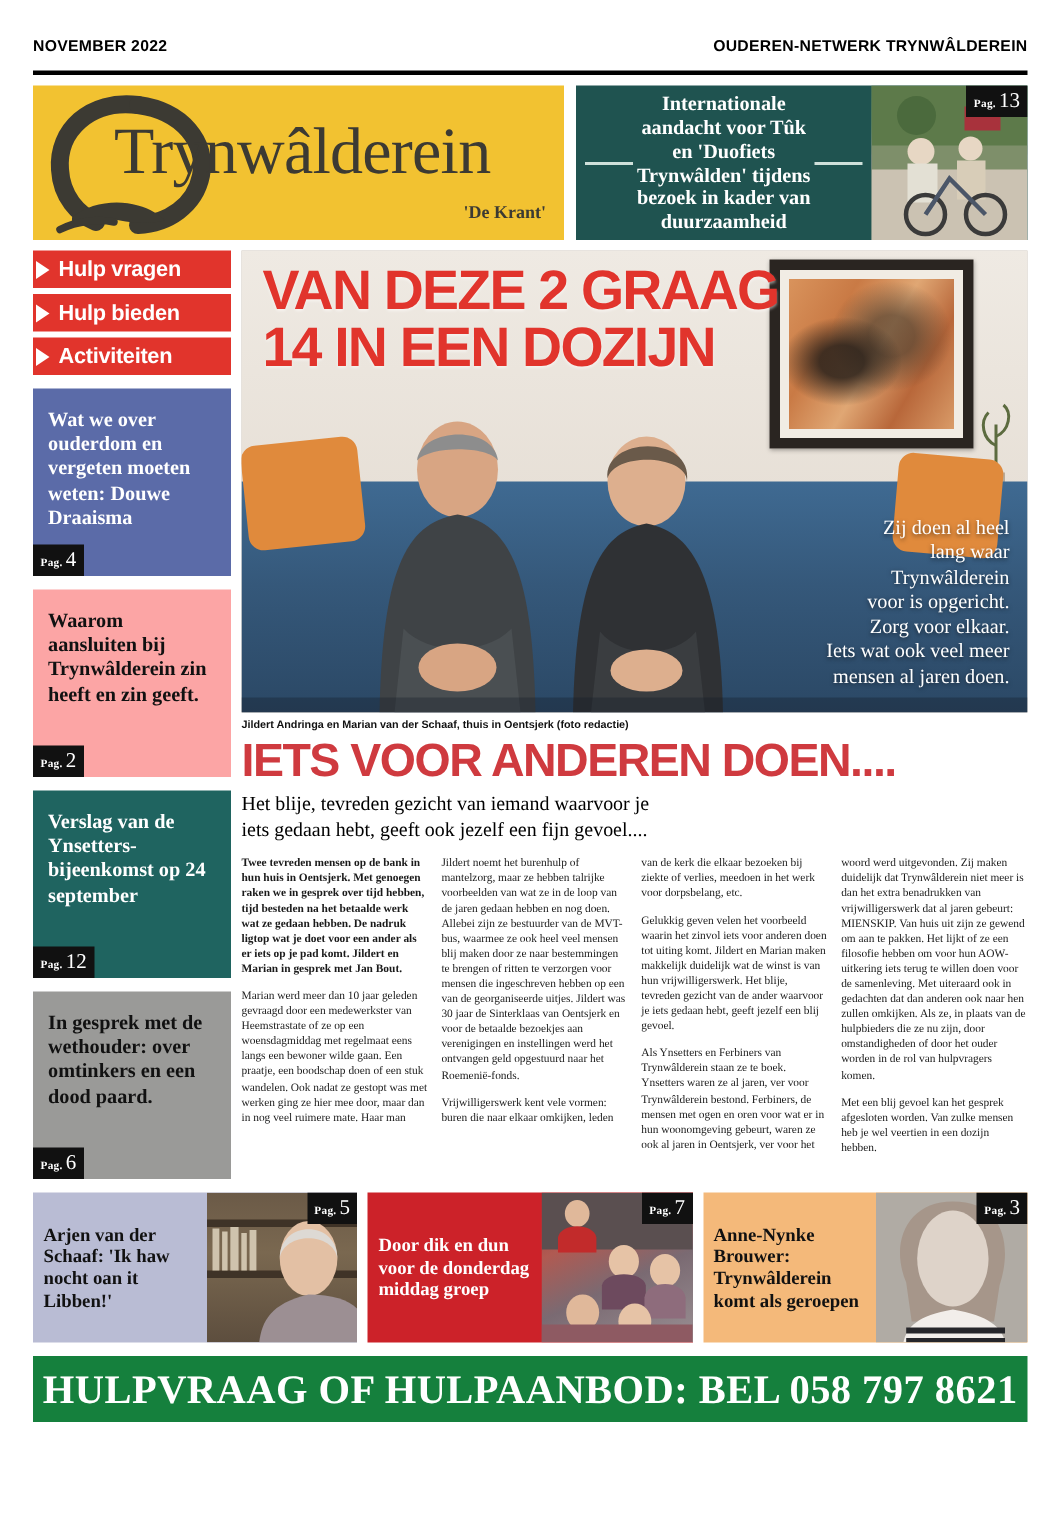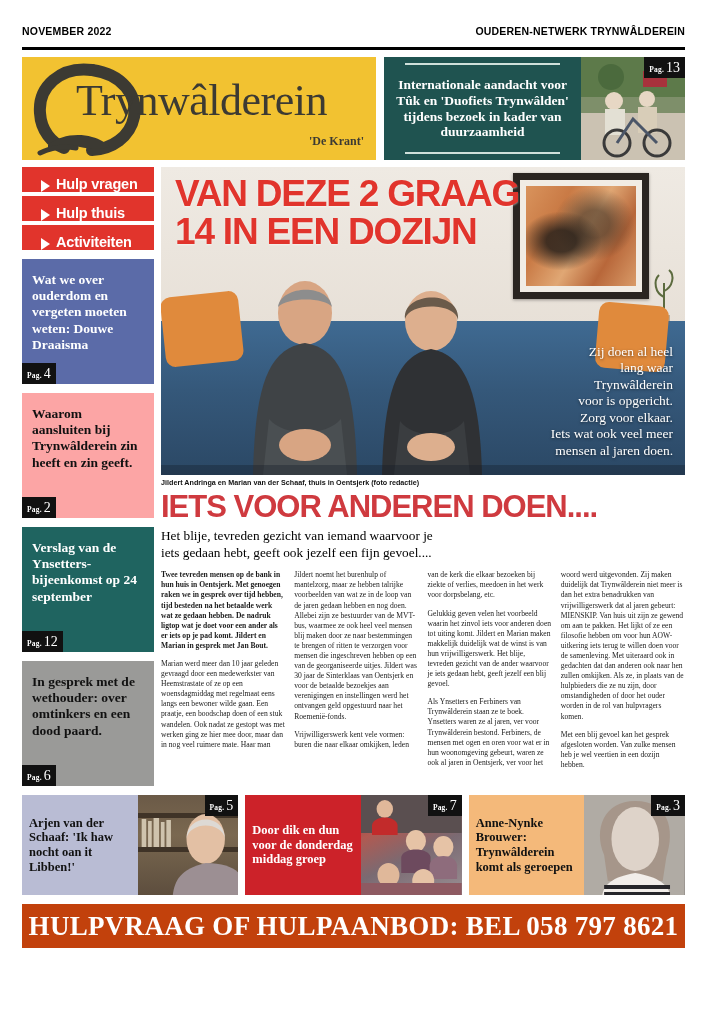--- a/index.html
+++ b/index.html
@@ -46,21 +46,21 @@
   }
   .logo-sub{
     position:absolute;right:12px;bottom:11px;
     font-family:"Liberation Serif", serif;
     font-weight:bold;font-size:12px;color:#3c3a33;
   }
   .teaser-top{
     flex:1;background:#1f5350;position:relative;display:flex;overflow:hidden;
   }
   .teaser-top-text{
-    flex:1;display:flex;flex-direction:column;justify-content:space-between;align-items:center;
+    flex:1;display:flex;justify-content:center;align-items:center;
     padding:4px 6px;position:relative;
   }
   .tt-line{height:2px;background:#cfe0da;width:84%;margin:2px auto;}
   .teaser-top-title{
     color:#fff;font-family:"Liberation Serif", serif;font-weight:bold;
     font-size:13.5px;line-height:1.17;text-align:center;
   }
   .teaser-top-photo{
     flex:0 0 104px;position:relative;overflow:hidden;
     background:linear-gradient(180deg,#6f8c5a 0%,#8aa36a 26%,#b9b2a0 45%,#cfc6b4 100%);
@@ -74,21 +74,21 @@
   .pagtag .num{font-size:14px;margin-left:2px;}
 
   
   .content{display:flex;gap:7px;margin-top:7px;}
   .col-left{flex:0 0 132px;}
   .col-right{flex:1;}
 
   
   .btn{
     background:#E1342C;color:#fff;margin-bottom:4px;height:25px;
-    display:flex;align-items:flex-end;gap:6px;padding-left:19px;
+    display:flex;align-items:center;gap:6px;padding-left:2px;
     font-family:"Liberation Sans", sans-serif;
     font-weight:bold;font-size:14.5px;letter-spacing:-.2px;
   }
   .tri{
     width:0;height:0;border-left:9px solid #fff;
     border-top:6px solid transparent;border-bottom:6px solid transparent;
     flex:0 0 auto;
   }
 
   
@@ -165,21 +165,21 @@
   }
   .bteaser .bt-photo{flex:1;position:relative;overflow:hidden;}
 
   
   .ph-books{position:absolute;inset:0;background:linear-gradient(180deg,#6b5a47 0%,#7a6850 40%,#5d4e3e 100%);}
   .ph-group{position:absolute;inset:0;background:linear-gradient(155deg,#8d3c3c 0%,#b05a52 30%,#7a6a72 58%,#9a8f93 100%);}
   .ph-port{position:absolute;inset:0;background:linear-gradient(160deg,#8e8c88 0%,#b5b0a8 40%,#6e6a66 100%);}
 
   
   .footer{
-    margin-top:9px;background:#c2410c;color:#fff;height:44px;
+    margin-top:9px;background:#15803d;color:#fff;height:44px;
     display:flex;align-items:center;justify-content:center;
     font-family:"Liberation Serif", serif;font-weight:bold;
     font-size:27px;letter-spacing:.3px;
   }
 </style>
 </head>
 <body>
 
 <div class="page">
 
@@ -235,21 +235,21 @@
   <div class="content">
 
     <div class="col-left">
 
       <div class="btn">
         <span class="tri"></span>
         <span>Hulp vragen</span>
       </div>
       <div class="btn">
         <span class="tri"></span>
-        <span>Hulp thuis</span>
+        <span>Hulp bieden</span>
       </div>
       <div class="btn">
         <span class="tri"></span>
         <span>Activiteiten</span>
       </div>
 
       <div class="sbox" style="background:#5B6BA8;min-height:88px;">
         <div class="txt" style="color:#fff;">Wat we over ouderdom en vergeten moeten weten:  Douwe Draaisma</div>
         <div class="pagtag">
           <span class="lbl">Pag.</span><span class="num">4</span>

